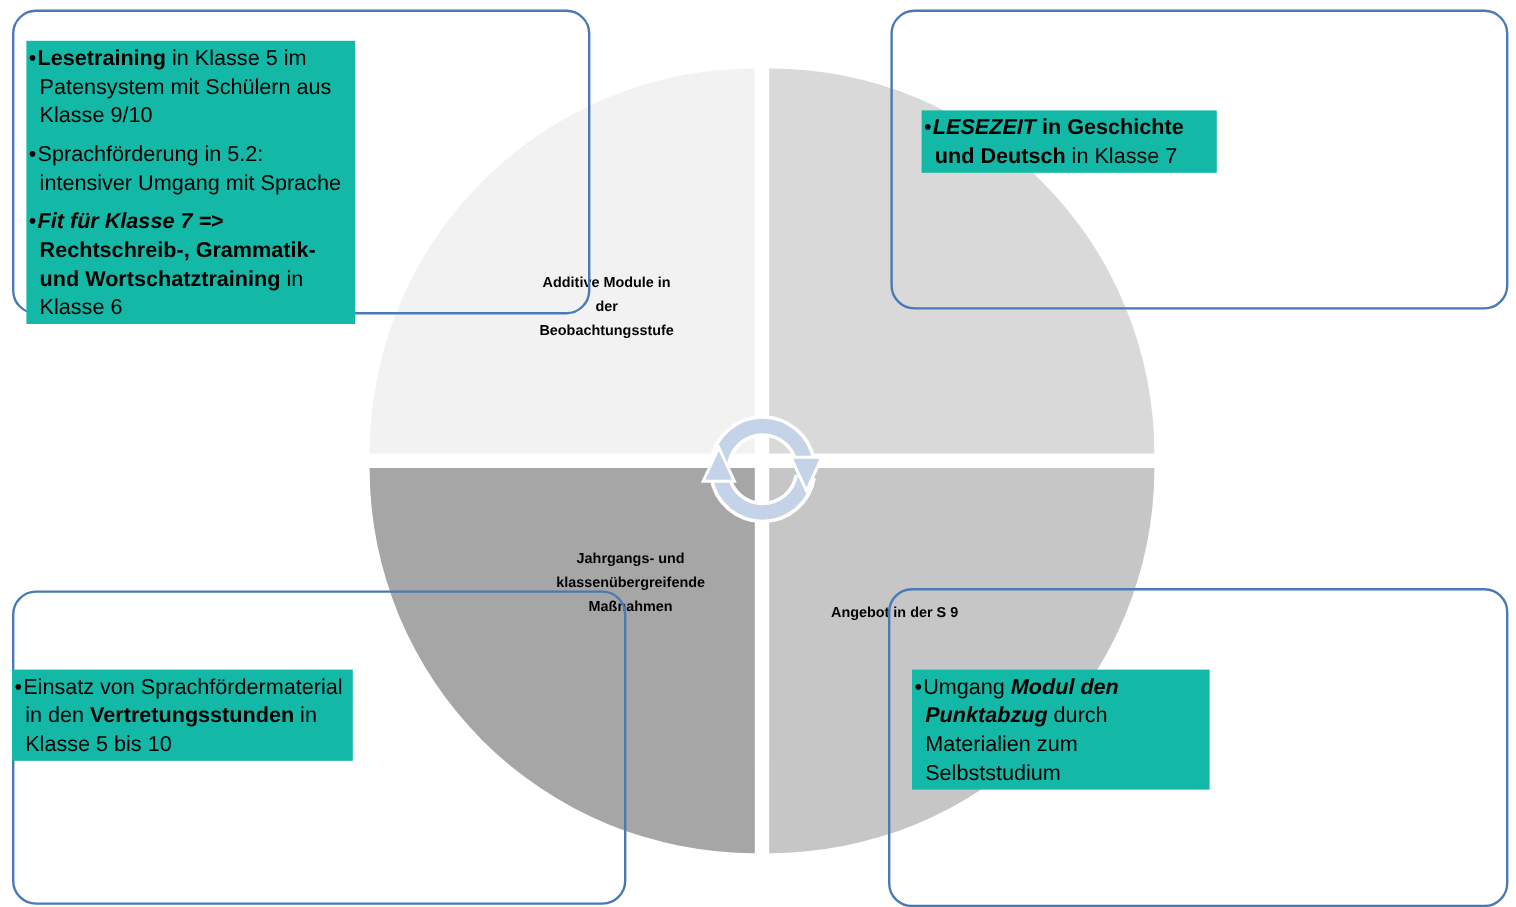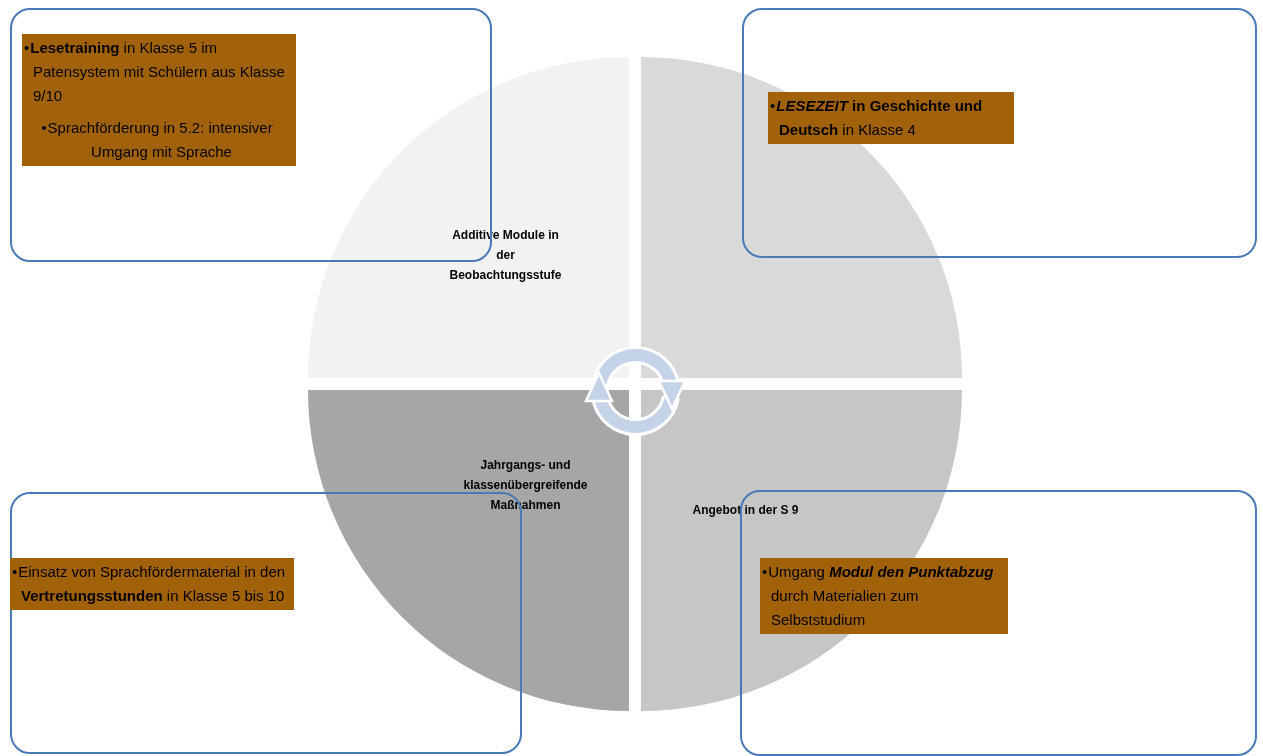--- a/index.html
+++ b/index.html
@@ -32,30 +32,30 @@
     position:absolute;border:2.5px solid #4a7ab5;border-radius:20px;
     background:transparent;z-index:3;
   }
   .b-tl{left:10px;top:8px;width:478px;height:250px;}
   .b-tr{left:742px;top:8px;width:511px;height:246px;}
   .b-bl{left:10px;top:492px;width:508px;height:258px;}
   .b-br{left:740px;top:490px;width:513px;height:262px;}
 
   
   .callout-text{
-    position:absolute;z-index:4;background:#a16207;
-    font-size:15px;line-height:24px;padding:2px 6px 2px 2px;
+    position:absolute;z-index:4;background:#14b8a6;
+    font-size:18px;line-height:24px;padding:2px 6px 2px 2px;
   }
   .t-tl{left:22px;top:34px;width:266px;}
   .t-tr{left:768px;top:92px;width:238px;}
   .t-bl{left:10px;top:558px;width:276px;}
   .t-br{left:760px;top:558px;width:240px;}
 
   .bullet-item{padding-left:9px;text-indent:-9px;}
-  .bullet-item + .bullet-item{margin-top:8px;text-align:center;}
+  .bullet-item + .bullet-item{margin-top:8px;}
   .bullet{margin-right:1px;}
   .b{font-weight:bold;}
   .i{font-style:italic;}
 </style>
 </head>
 <body>
 
 <div class="stage">
 
   <div class="circle">
@@ -83,23 +83,24 @@
   </div>
 
   <div class="callout-border b-tl"></div>
   <div class="callout-border b-tr"></div>
   <div class="callout-border b-bl"></div>
   <div class="callout-border b-br"></div>
 
   <div class="callout-text t-tl">
       <div class="bullet-item"><span class="bullet">•</span><span class="b">Lesetraining</span><span> in Klasse 5 im Patensystem mit Schülern aus Klasse 9/10</span></div>
       <div class="bullet-item"><span class="bullet">•</span><span>Sprachförderung in 5.2: intensiver Umgang mit Sprache</span></div>
+      <div class="bullet-item"><span class="bullet">•</span><span class="b i">Fit für Klasse 7 =</span><span class="b">&gt; </span><span class="b">Rechtschreib-, Grammatik- und Wortschatztraining</span><span> in Klasse 6</span></div>
     </div>
   <div class="callout-text t-tr">
-      <div class="bullet-item"><span class="bullet">•</span><span class="b i">LESEZEIT</span><span class="b"> in </span><span class="b">Geschichte und Deutsch</span><span> in Klasse 4</span></div>
+      <div class="bullet-item"><span class="bullet">•</span><span class="b i">LESEZEIT</span><span class="b"> in </span><span class="b">Geschichte und Deutsch</span><span> in Klasse 7</span></div>
     </div>
   <div class="callout-text t-bl">
       <div class="bullet-item"><span class="bullet">•</span><span>Einsatz von Sprachfördermaterial in den </span><span class="b">Vertretungsstunden</span><span> in Klasse 5 bis 10</span></div>
     </div>
   <div class="callout-text t-br">
       <div class="bullet-item"><span class="bullet">•</span><span>Umgang </span><span class="b i">Modul den Punktabzug</span><span> durch Materialien zum Selbststudium</span></div>
     </div>
 
 </div>
 

